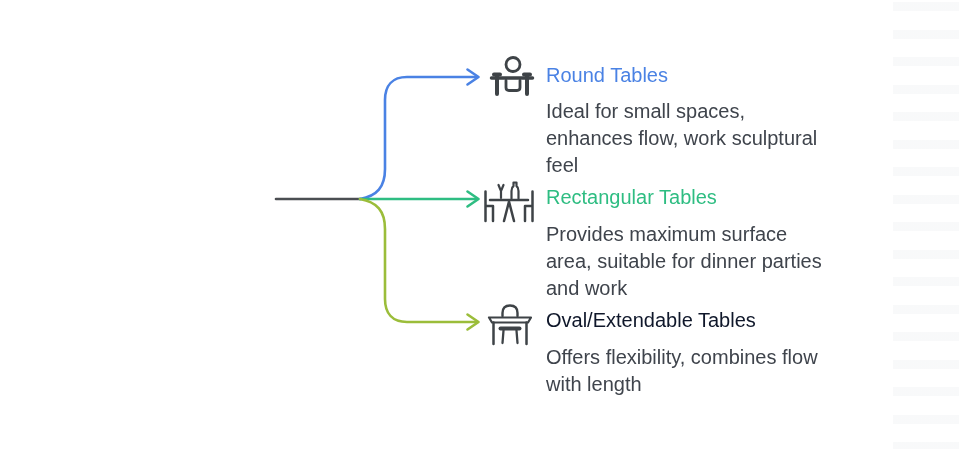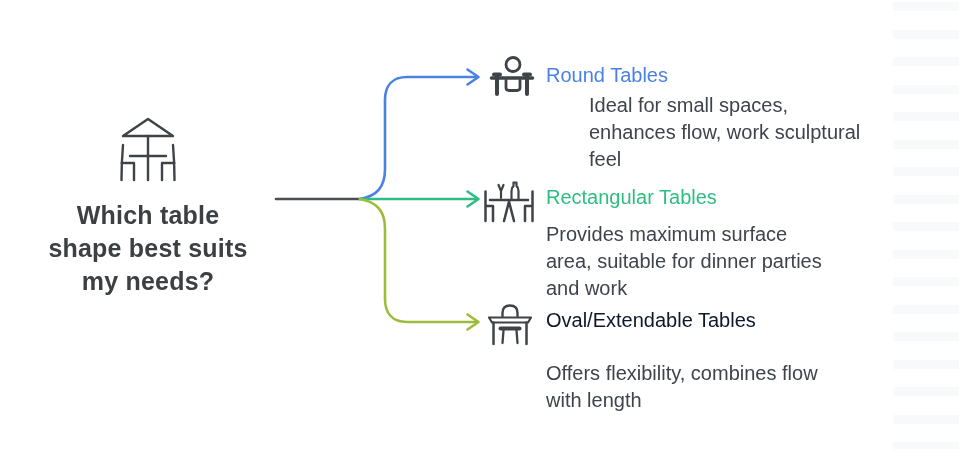--- a/index.html
+++ b/index.html
@@ -39,48 +39,32 @@
   <svg class="connectors" viewBox="0 0 959 459" fill="none" stroke-linecap="round" stroke-linejoin="round">
     <path d="M 276 199 H 360" stroke="#4b4e52" stroke-width="2.6"></path>
     <path d="M 360 199 C 377 196 385 187 385 169 L 385 100 C 385 85.5 392.5 77 407 77 H 477" stroke="#4a82e4" stroke-width="2.6"></path>
     <path d="M 467.5 69.5 L 478.5 77 L 467.5 84.5" stroke="#4a82e4" stroke-width="2.6"></path>
     <path d="M 360 199 H 477" stroke="#2ebd82" stroke-width="2.6"></path>
     <path d="M 467.5 191.5 L 478.5 199 L 467.5 206.5" stroke="#2ebd82" stroke-width="2.6"></path>
     <path d="M 360 199 C 377 202 385 211 385 229 L 385 299 C 385 313.5 392.5 322 407 322 H 477" stroke="#9bbd3a" stroke-width="2.6"></path>
     <path d="M 467.5 314.5 L 478.5 322 L 467.5 329.5" stroke="#9bbd3a" stroke-width="2.6"></path>
   </svg>
 
-  <div class="root-node">
-    <div class="icon-wrap">
-      <svg width="70" height="70" viewBox="0 0 70 70" fill="none" stroke="#3e4347" stroke-width="2.4" stroke-linecap="round" stroke-linejoin="round">
-        <path d="M 35 7 L 10 24 H 60 Z"></path>
-        <path d="M 35 24 V 68"></path>
-        <path d="M 17 44 H 53"></path>
-        <path d="M 10 33 C 9 45 8.5 55 8.5 68 M 8.5 51 H 21 M 21 51 V 68"></path>
-        <path d="M 60 33 C 61 45 61.5 55 61.5 68 M 61.5 51 H 49 M 49 51 V 68"></path>
-      </svg>
-    </div>
-    <div class="root-title">
-      <div>Which table</div>
-      <div>shape best suits</div>
-      <div>my needs?</div>
-    </div>
-  </div>
 
   <div class="branch-icon" style="left:489px;top:56px;">
     <svg width="46" height="42" viewBox="0 0 46 42" fill="none" stroke="#3e4347" stroke-linecap="round" stroke-linejoin="round">
       <circle cx="24" cy="8.5" r="7" stroke-width="2.8"></circle>
       <path d="M 2.5 22 H 43.5" stroke-width="3.5"></path>
       <path d="M 5 18.5 H 11 M 8 20 V 38" stroke-width="4"></path>
       <path d="M 35 18.5 H 41 M 38 20 V 38" stroke-width="4"></path>
       <path d="M 17 24.5 V 31.5 Q 17 34.5 20 34.5 H 28 Q 31 34.5 31 31.5 V 24.5" stroke-width="2.8"></path>
     </svg>
   </div>
   <div class="branch-label c-blue" style="top:61px;">Round Tables</div>
-  <div class="branch-desc" style="top:92px;margin-left:43px;">
+  <div class="branch-desc" style="top:98px;">
     <div>Ideal for small spaces,</div>
     <div>enhances flow, work sculptural</div>
     <div>feel</div>
   </div>
 
   <div class="branch-icon" style="left:484px;top:181px;">
     <svg width="50" height="44" viewBox="0 0 50 44" fill="none" stroke="#3e4347" stroke-width="2.5" stroke-linecap="round" stroke-linejoin="round">
       <path d="M 14.5 4 L 17 10 L 19.5 4 M 17 10 V 17" stroke-width="2.2"></path>
       <path d="M 27.5 17.5 V 10 Q 27.5 6.5 29.5 5 V 1.5 H 32.5 V 5 Q 34.5 6.5 34.5 10 V 17.5" stroke-width="2.2"></path>
       <path d="M 6 19 H 44"></path>
@@ -99,18 +83,18 @@
   <div class="branch-icon" style="left:487px;top:302px;">
     <svg width="46" height="44" viewBox="0 0 46 44" fill="none" stroke="#3e4347" stroke-width="2.5" stroke-linecap="round" stroke-linejoin="round">
       <path d="M 15.5 14 V 11 Q 15.5 3.5 23 3.5 Q 30.5 3.5 30.5 11 V 14" stroke-width="2.4"></path>
       <path d="M 2 15.5 H 44 L 41 20.5 H 5 Z" stroke-width="2.2"></path>
       <path d="M 6.5 20.5 V 42 M 39.5 20.5 V 42"></path>
       <path d="M 13.5 26.5 H 32.5" stroke-width="4"></path>
       <path d="M 16.5 28.5 L 15.5 41 M 29.5 28.5 L 30.5 41" stroke-width="2.3"></path>
     </svg>
   </div>
   <div class="branch-label c-lime" style="top:306px;">Oval/Extendable Tables</div>
-  <div class="branch-desc" style="top:360px;">
+  <div class="branch-desc" style="top:344px;">
     <div>Offers flexibility, combines flow</div>
     <div>with length</div>
   </div>
 
 </div>
 
 </body></html>

